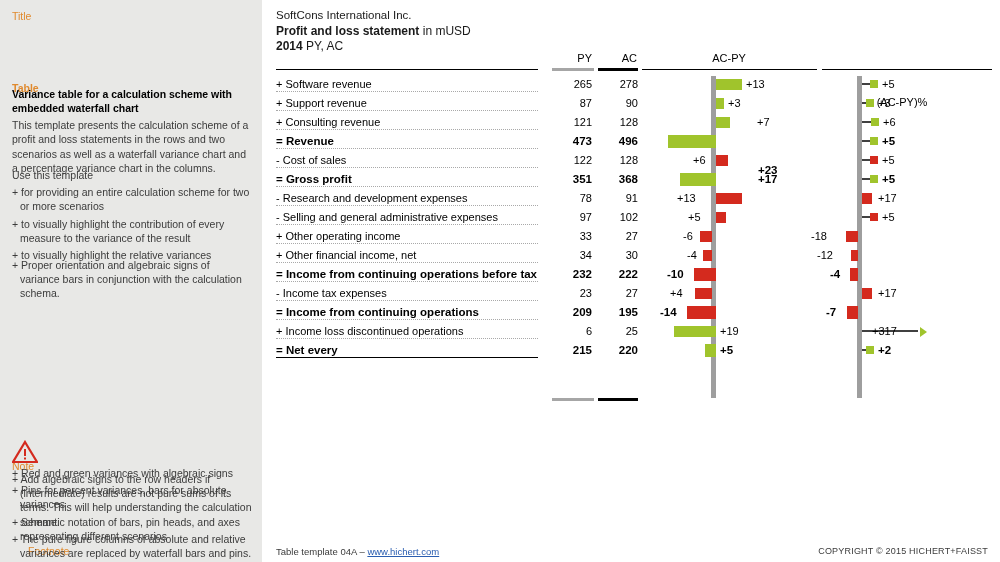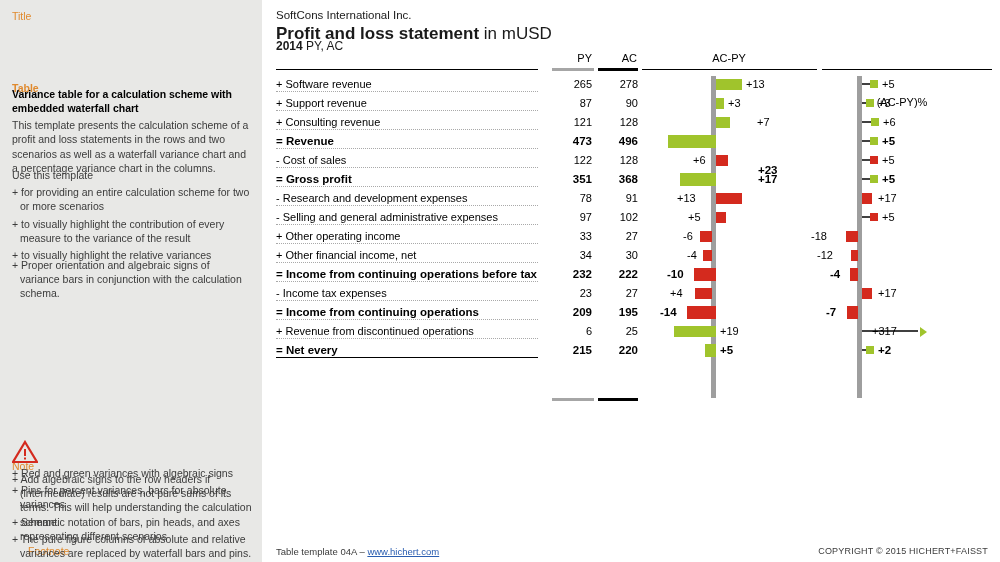--- a/index.html
+++ b/index.html
@@ -69,21 +69,21 @@
   }
   .doc-title {
     position: absolute;
     left: 14px; top: 9px;
     font-size: 11.5px;
     color: #1a1a1a;
   }
   .doc-sub {
     position: absolute;
     left: 14px; top: 24px;
-    font-size: 17px;
+    font-size: 12px;
     color: #1a1a1a;
   }
   .doc-sub b { font-weight: bold; }
   .doc-sub2 {
     position: absolute;
     left: 14px; top: 39px;
     font-size: 12px;
     color: #1a1a1a;
   }
   .doc-sub2 b { font-weight: bold; }
@@ -430,21 +430,21 @@
       <div class="py">209</div>
       <div class="ac">195</div>
       <div class="bar red" style="left:425px;width:29px;top:2px;height:13px;"></div>
       <div class="vlabel bold" style="left:398px;">-14</div>
       <div class="bar red" style="left:585px;width:11px;top:2px;height:13px;"></div>
       <div class="vlabel bold" style="left:564px;">-7</div>
       <div class="dots"></div>
     </div>
 
     <div class="row">
-      <div class="label">+ Revenue from discontinued operations</div>
+      <div class="label">+ Income loss discontinued operations</div>
       <div class="py">6</div>
       <div class="ac">25</div>
       <div class="bar green" style="left:412px;width:42px;"></div>
       <div class="vlabel" style="left:458px;">+19</div>
       <div class="pin" style="left:600px;width:56px;"></div>
       <div class="vlabel" style="left:610px;">+317</div>
       <div class="arrow-r" style="left:658px;"></div>
       <div class="dots"></div>
     </div>
 

